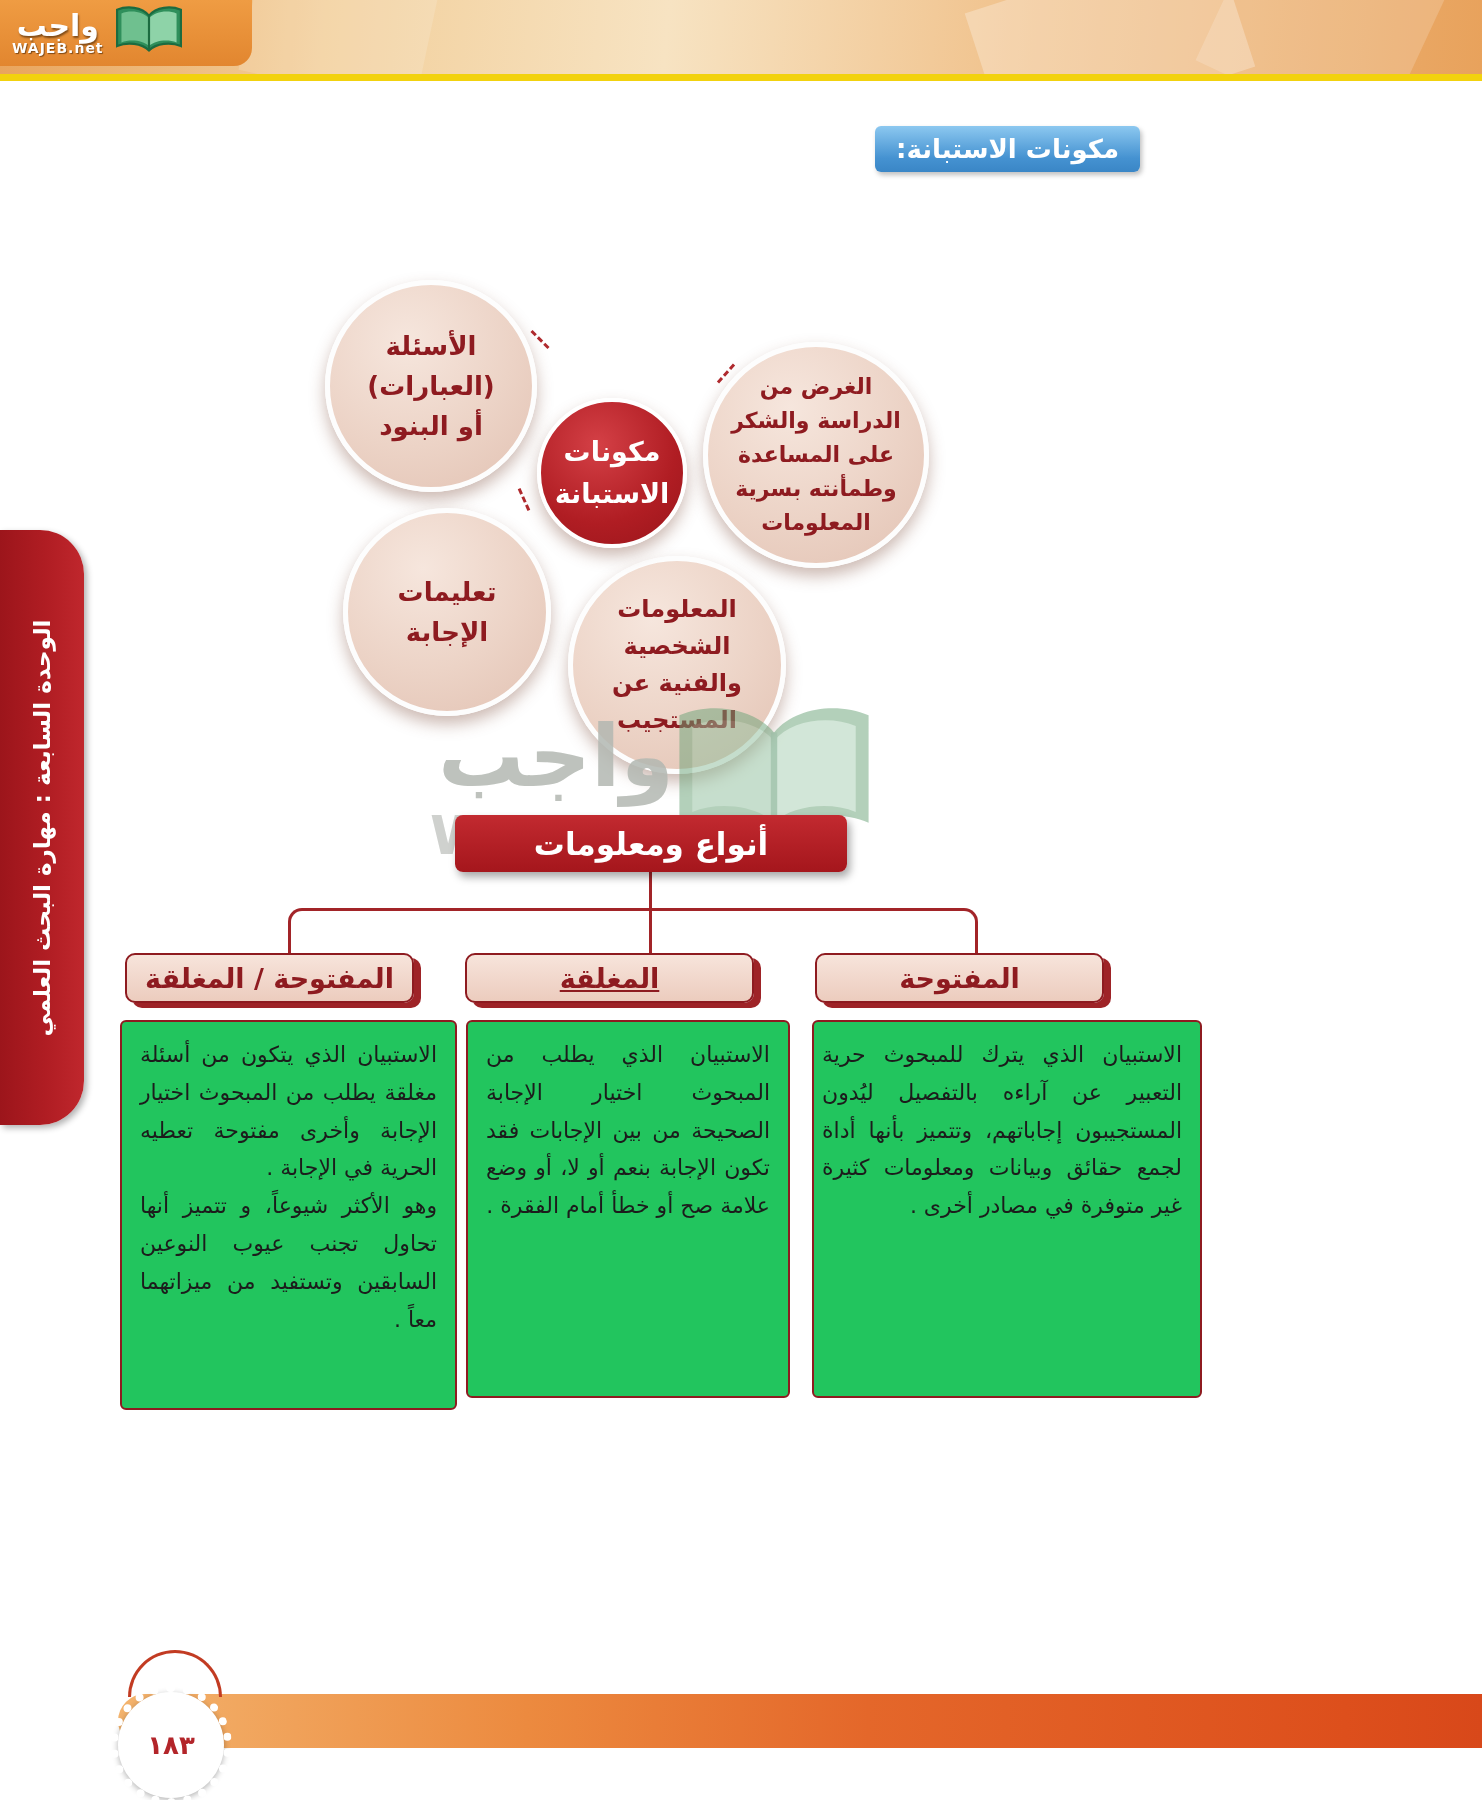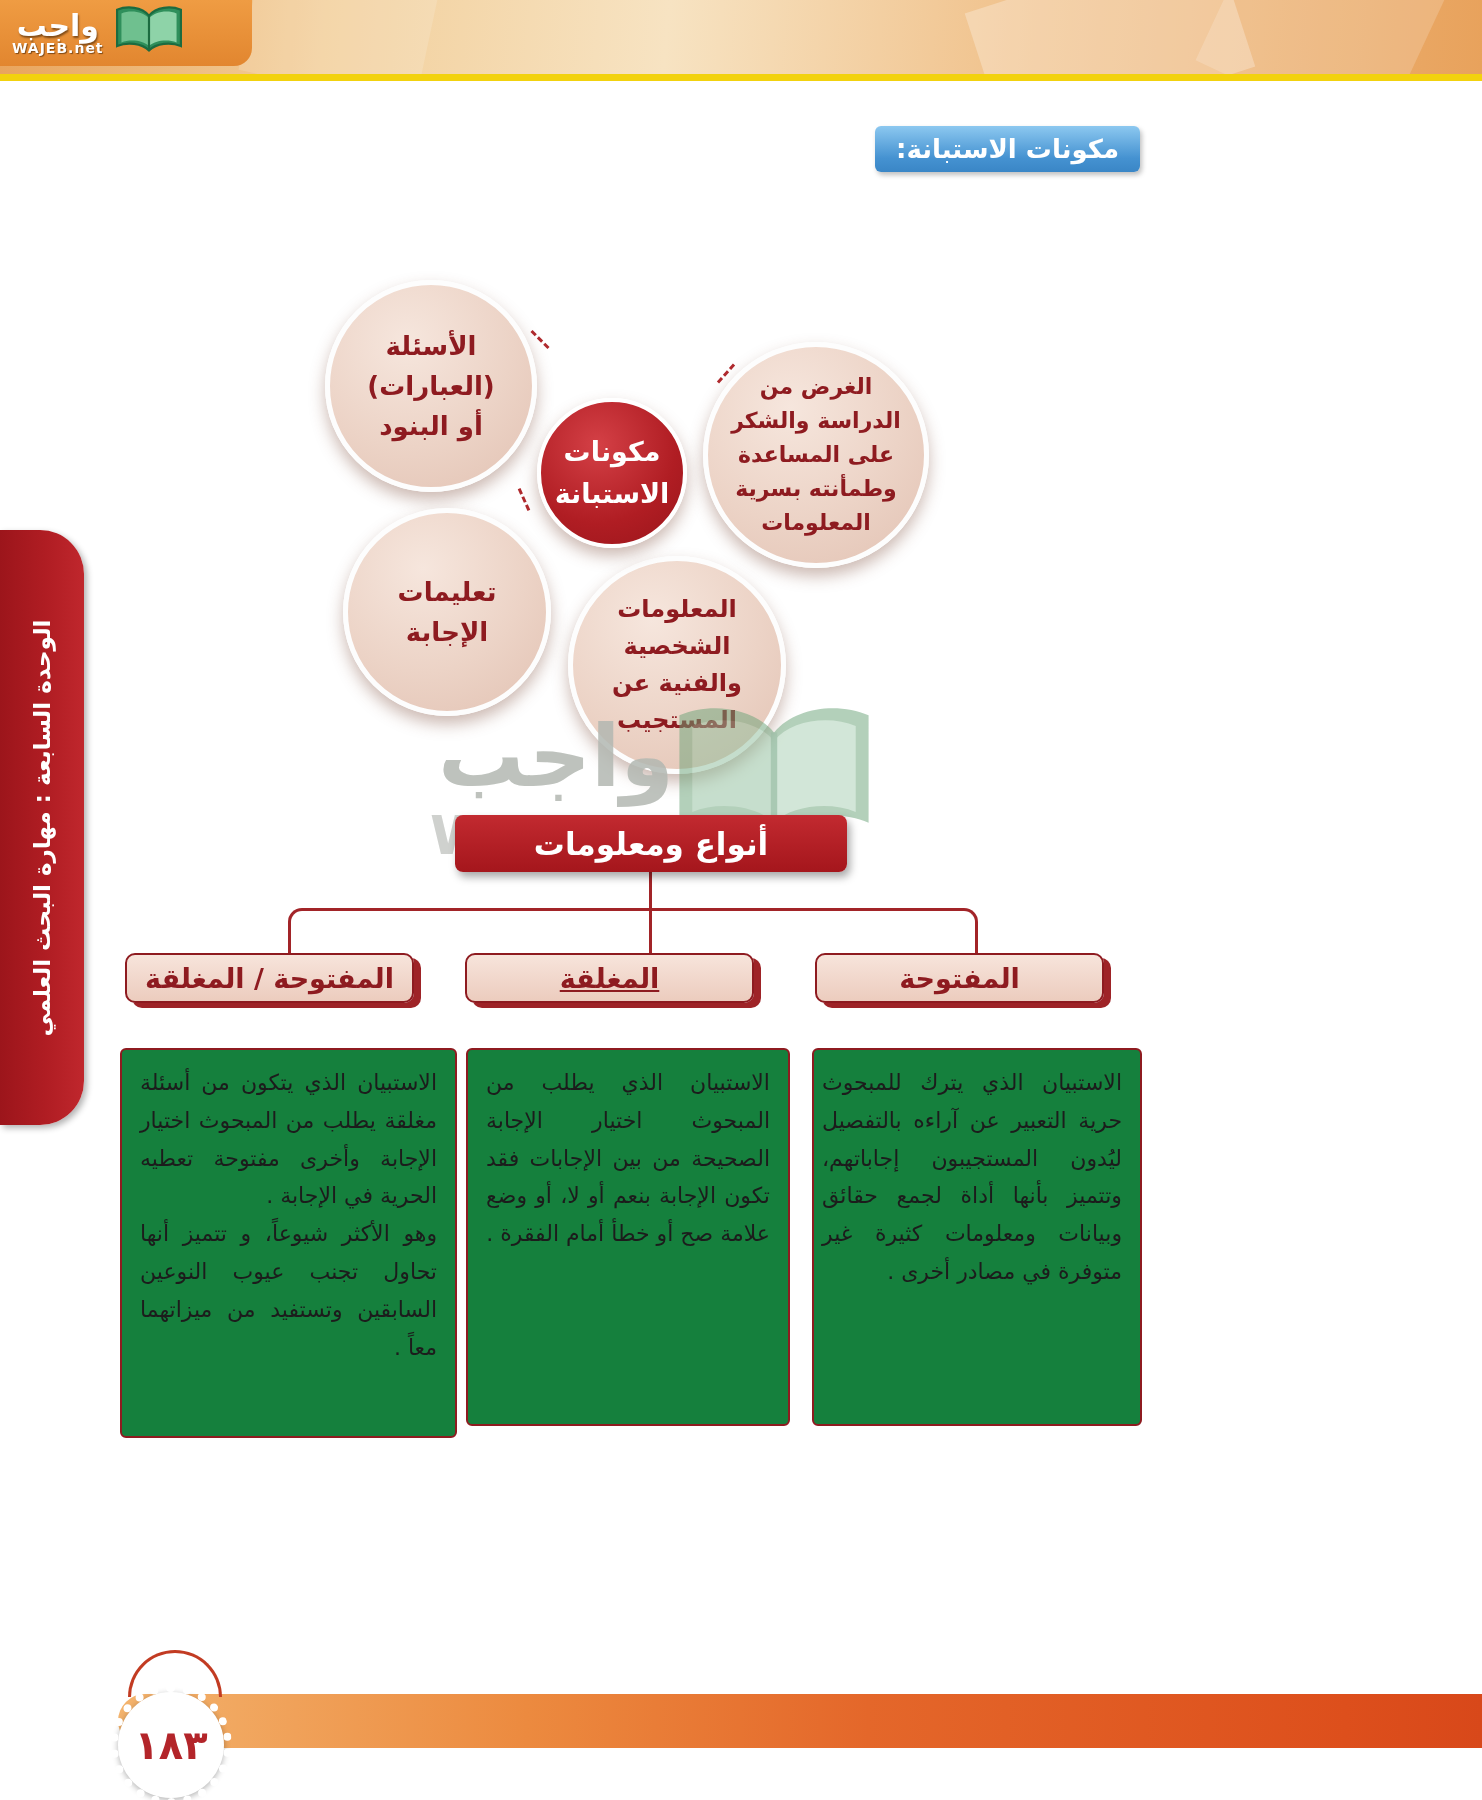--- a/index.html
+++ b/index.html
@@ -80,28 +80,28 @@
     border:2px solid #8e1b20;border-radius:10px;
     box-shadow:7px 5px 0 #9e2327;
     display:flex;align-items:center;justify-content:center;
     color:#8e1b20;font-weight:bold;font-size:27px;direction:rtl;
   }
   .th-left{left:125px;}
   .th-mid{left:465px;text-decoration:underline;}
   .th-right{left:815px;}
   
   .body-box{
-    position:absolute;top:1020px;z-index:5;box-sizing:border-box;background:#15803d;
+    position:absolute;top:1020px;z-index:5;box-sizing:border-box;background:#22c55e;
     border:2px solid #8e1b20;border-radius:6px;padding:14px 18px;
     direction:rtl;text-align:justify;color:#1c1c1c;font-size:22px;line-height:1.72;
-    white-space:pre-line;overflow:hidden;margin-top:28px;
+    white-space:pre-line;overflow:hidden;
   }
   .bb-left{left:120px;width:337px;height:390px;}
   .bb-mid{left:466px;width:324px;height:378px;}
-  .bb-right{left:812px;width:330px;height:378px;padding-left:8px;}
+  .bb-right{left:812px;width:390px;height:378px;padding-left:8px;}
   
   .sidebar{
     position:absolute;left:0;top:530px;width:84px;height:595px;z-index:6;
     background:linear-gradient(90deg,#9c151b,#b01d23 55%,#c0272d);
     border-radius:0 44px 44px 0;display:flex;align-items:center;justify-content:center;
     box-shadow:3px 3px 6px rgba(0,0,0,.3);
   }
   .sidebar span{
     transform:rotate(-90deg);white-space:nowrap;color:#fff;font-weight:bold;font-size:23px;direction:rtl;
   }
@@ -112,21 +112,21 @@
     border-radius:28px 0 0 28px;
   }
   .badge{
     position:absolute;left:118px;top:1692px;width:106px;height:106px;z-index:7;
     background:#fff;border-radius:50%;display:flex;align-items:center;justify-content:center;
     box-shadow:0 2px 6px rgba(0,0,0,.3);
   }
   .badge::before{
     content:"";position:absolute;inset:-8px;border-radius:50%;border:8px dotted #fff;
   }
-  .badge-num{color:#b3252a;font-weight:bold;font-size:40px;position:relative;z-index:2;}
+  .badge-num{color:#b3252a;font-weight:bold;font-size:26px;position:relative;z-index:2;}
   .badge-ornament{
     position:absolute;left:128px;top:1650px;width:88px;height:44px;z-index:6;
     border:3px solid #c23b22;border-bottom:none;border-radius:50% 50% 0 0 / 100% 100% 0 0;
   }
 </style>
 </head>
 <body>
 
 <div class="page">
 

